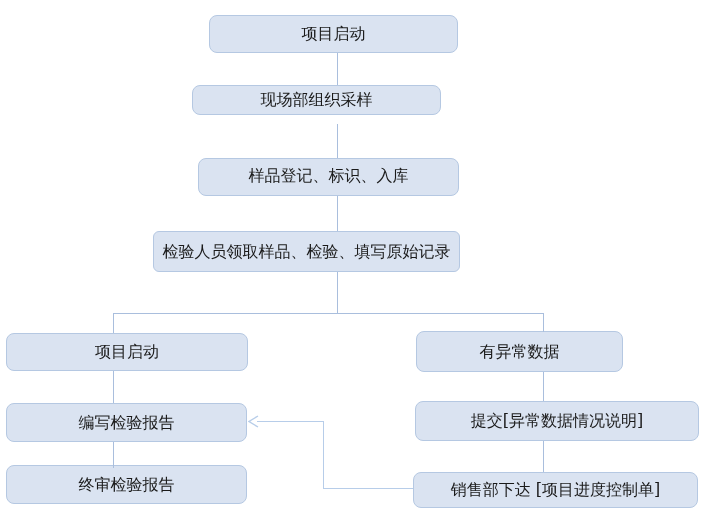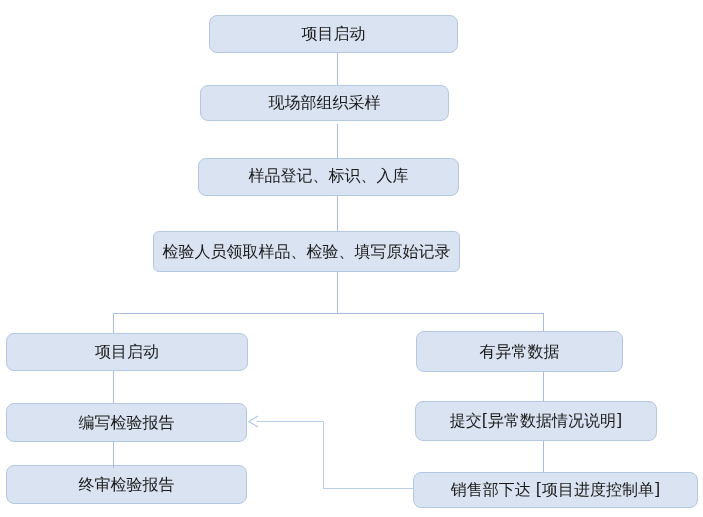--- a/index.html
+++ b/index.html
@@ -27,33 +27,33 @@
   .conn.loop{background:#b7cde9;}
   .arrowhead{position:absolute;}
 </style>
 </head>
 <body>
 
 <div class="stage">
 
   <div class="node" style="left:209px;top:15px;width:249px;height:38px;">项目启动</div>
 
-  <div class="node" style="left:200px;top:85px;width:249px;height:36px;">现场部组织采样</div>
+  <div class="node" style="left:192px;top:85px;width:249px;height:30px;">现场部组织采样</div>
 
   <div class="node" style="left:198px;top:158px;width:261px;height:38px;font-family:Liberation Mono, monospace;">样品登记、标识、入库</div>
 
   <div class="node" style="left:153px;top:231px;width:307px;height:41px;border-radius:6px;">检验人员领取样品、检验、填写原始记录</div>
 
   <div class="node" style="left:6px;top:333px;width:242px;height:38px;">项目启动</div>
 
   <div class="node" style="left:416px;top:331px;width:207px;height:41px;">有异常数据</div>
 
   <div class="node" style="left:6px;top:403px;width:241px;height:39px;">编写检验报告</div>
 
-  <div class="node" style="left:415px;top:401px;width:242px;height:40px;">提交[异常数据情况说明]</div>
+  <div class="node" style="left:415px;top:401px;width:284px;height:40px;">提交[异常数据情况说明]</div>
 
   <div class="node" style="left:6px;top:465px;width:241px;height:39px;">终审检验报告</div>
 
   <div class="node" style="left:413px;top:472px;width:285px;height:36px;">销售部下达 [项目进度控制单]</div>
 
   <div class="conn v" style="left:337px;top:53px;height:32px;"></div>
   <div class="conn v" style="left:337px;top:124px;height:34px;"></div>
   <div class="conn v" style="left:337px;top:196px;height:35px;"></div>
   <div class="conn v" style="left:337px;top:272px;height:41px;"></div>
 

